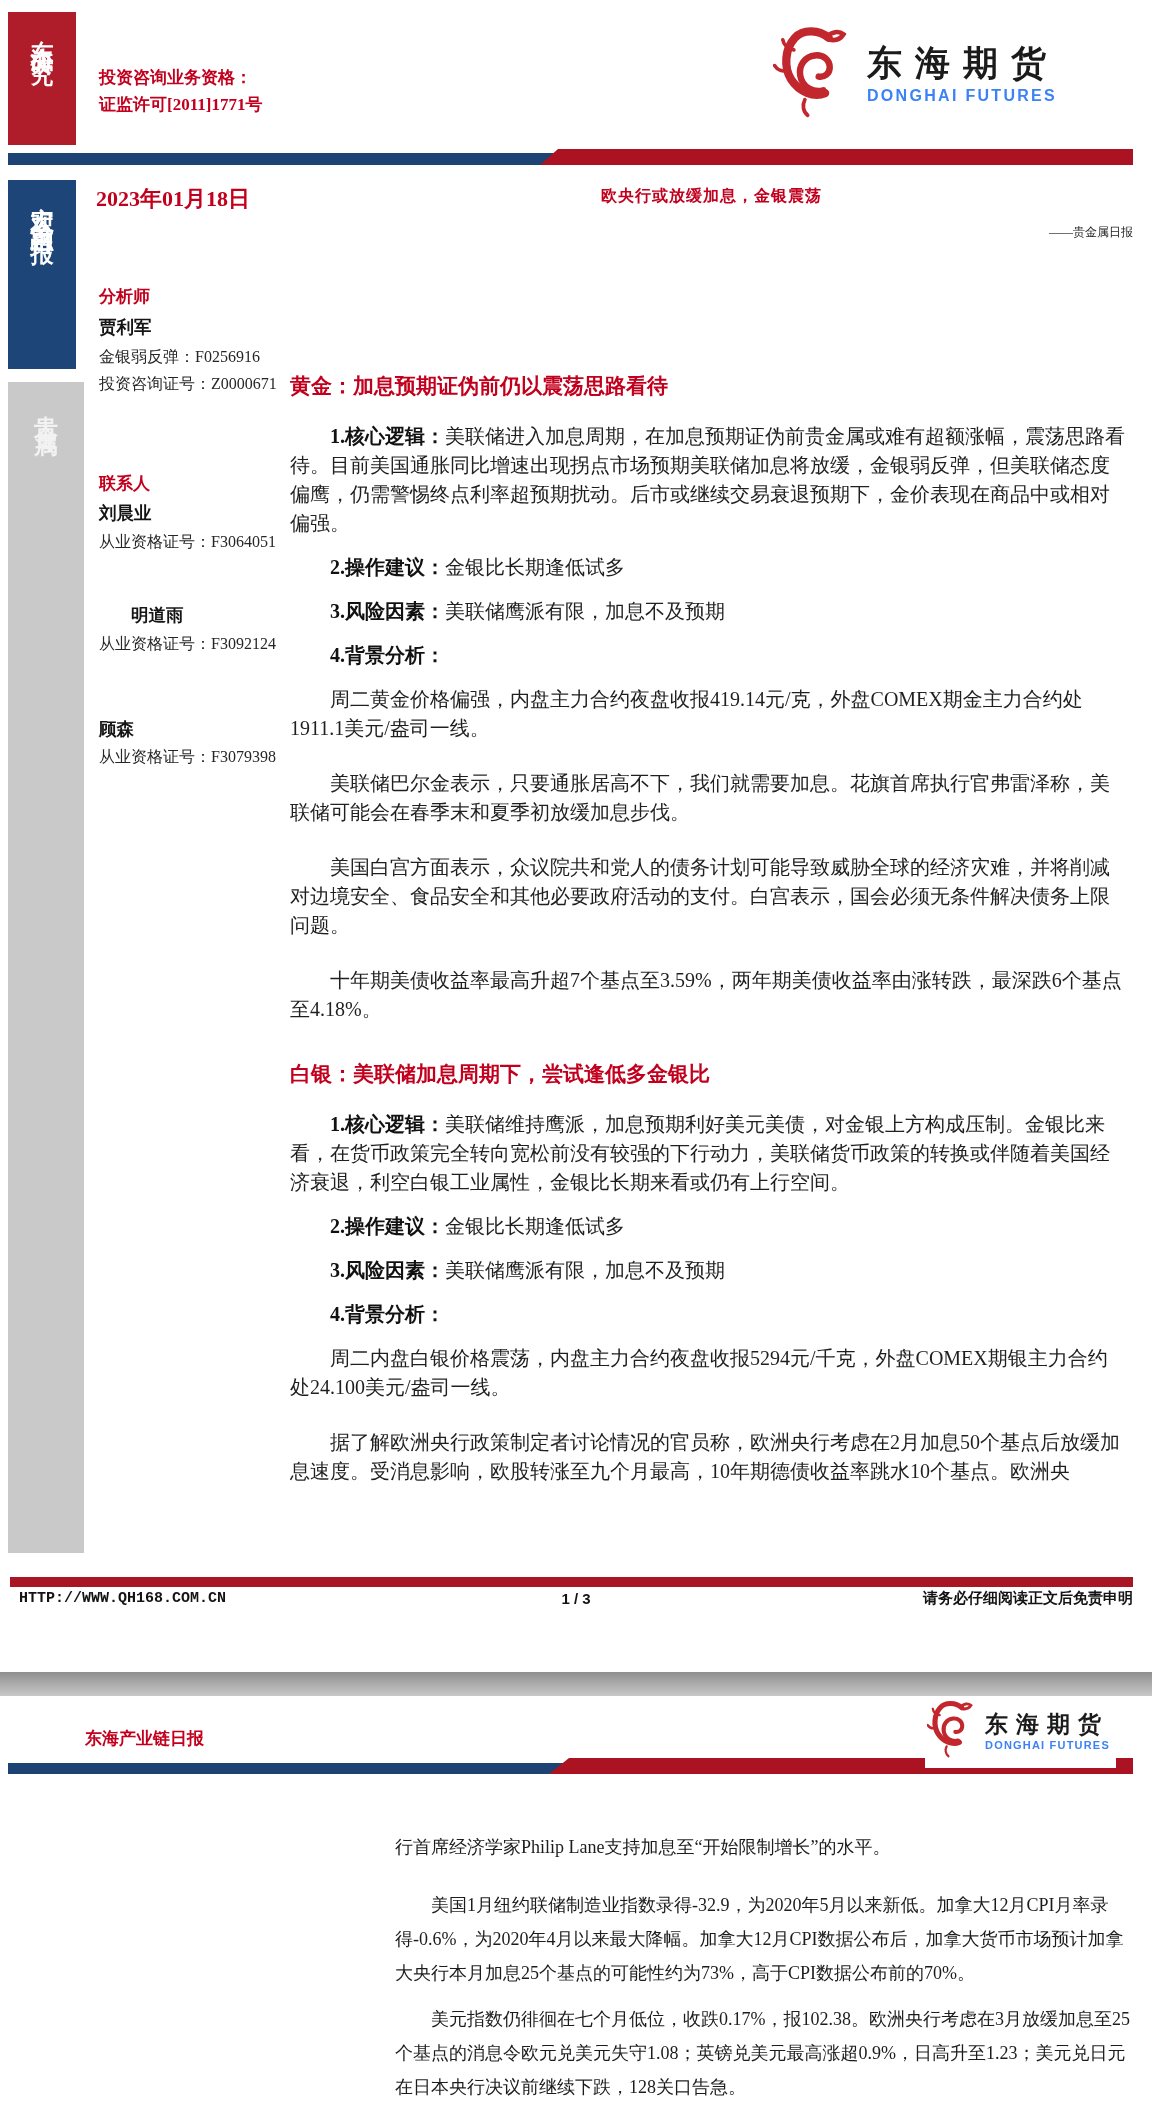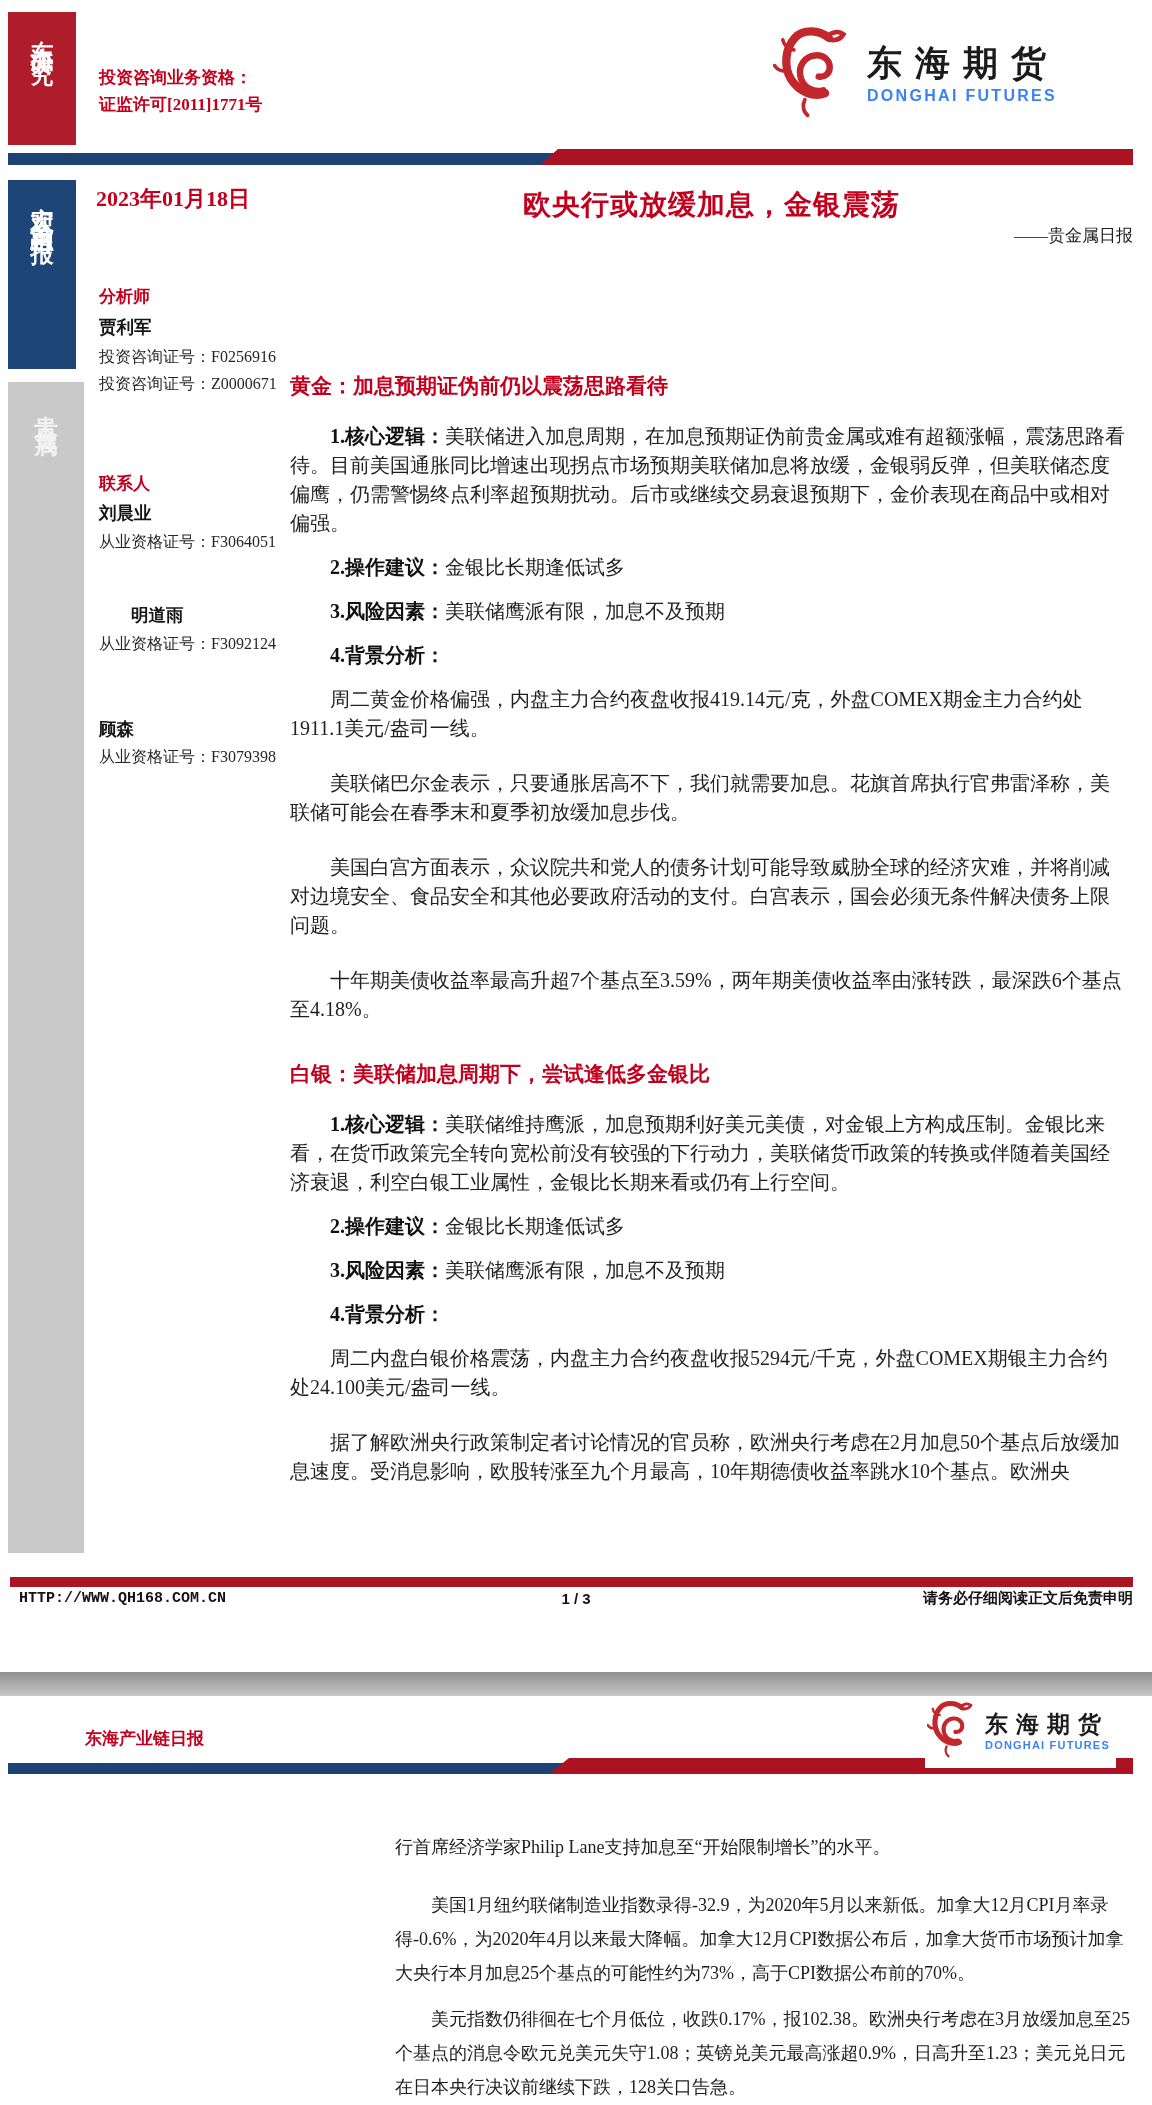--- a/index.html
+++ b/index.html
@@ -32,23 +32,23 @@
   .bar{position:absolute;}
   #bar1-blue{left:8px;top:153px;width:546px;height:12px;background:#1c4373;}
   #bar1-red{left:540px;top:149px;width:593px;height:16px;background:#ac1322;
             clip-path:polygon(18px 0,100% 0,100% 100%,0 100%);}
   #bar2-blue{left:8px;top:1763px;width:555px;height:11px;background:#1c4373;}
   #bar2-red{left:549px;top:1758px;width:584px;height:16px;background:#ac1322;
             clip-path:polygon(20px 0,100% 0,100% 100%,0 100%);}
   
   #report-date{position:absolute;left:96px;top:184px;font-size:22px;font-weight:bold;color:#c2001e;}
   #report-title{position:absolute;left:290px;top:186px;width:843px;text-align:center;
-                font-size:28px;font-weight:bold;color:#c2001e;letter-spacing:1px;}
+                font-size:16px;font-weight:bold;color:#c2001e;letter-spacing:1px;}
   #report-subtitle{position:absolute;left:290px;top:224px;width:843px;text-align:right;
-                   font-size:17px;color:#1e1e1e;}
+                   font-size:12px;color:#1e1e1e;}
   
   #sidebar-info{position:absolute;left:99px;top:285px;width:200px;}
   .sb-label{font-size:17px;font-weight:bold;color:#c2001e;}
   .sb-name{font-size:17.5px;font-weight:bold;color:#151515;}
   .sb-cert{font-size:16px;color:#262626;}
   
   #main-col{position:absolute;left:290px;top:372px;width:845px;}
   .h-sec{font-size:21px;font-weight:bold;color:#c2001e;margin:0 0 22px 0;}
   .h-sec.second{margin-top:36px;}
   .para{font-size:20px;line-height:29px;text-indent:2em;margin:0 9px 15px 0;color:#1f1f1f;}
@@ -114,21 +114,21 @@
     <span class="vtext">贵金属</span>
   </div>
 
   <div id="report-date">2023年01月18日</div>
   <div id="report-title">欧央行或放缓加息，金银震荡</div>
   <div id="report-subtitle">——贵金属日报</div>
 
   <div id="sidebar-info">
     <div class="sb-label" style="margin-bottom:7px;">分析师</div>
     <div class="sb-name" style="margin-bottom:8px;">贾利军</div>
-    <div class="sb-cert" style="margin-bottom:6px;">投资咨询证号：F0256916</div>
+    <div class="sb-cert" style="margin-bottom:6px;">金银弱反弹：F0256916</div>
     <div class="sb-cert" style="margin-bottom:77px;">投资咨询证号：Z0000671</div>
 
     <div class="sb-label" style="margin-bottom:6px;">联系人</div>
     <div class="sb-name" style="margin-bottom:7px;">刘晨业</div>
     <div class="sb-cert" style="margin-bottom:50px;">从业资格证号：F3064051</div>
 
     <div class="sb-name" style="margin-bottom:7px;padding-left:32px;">明道雨</div>
     <div class="sb-cert" style="margin-bottom:62px;">从业资格证号：F3092124</div>
 
     <div class="sb-name" style="margin-bottom:6px;">顾森</div>

